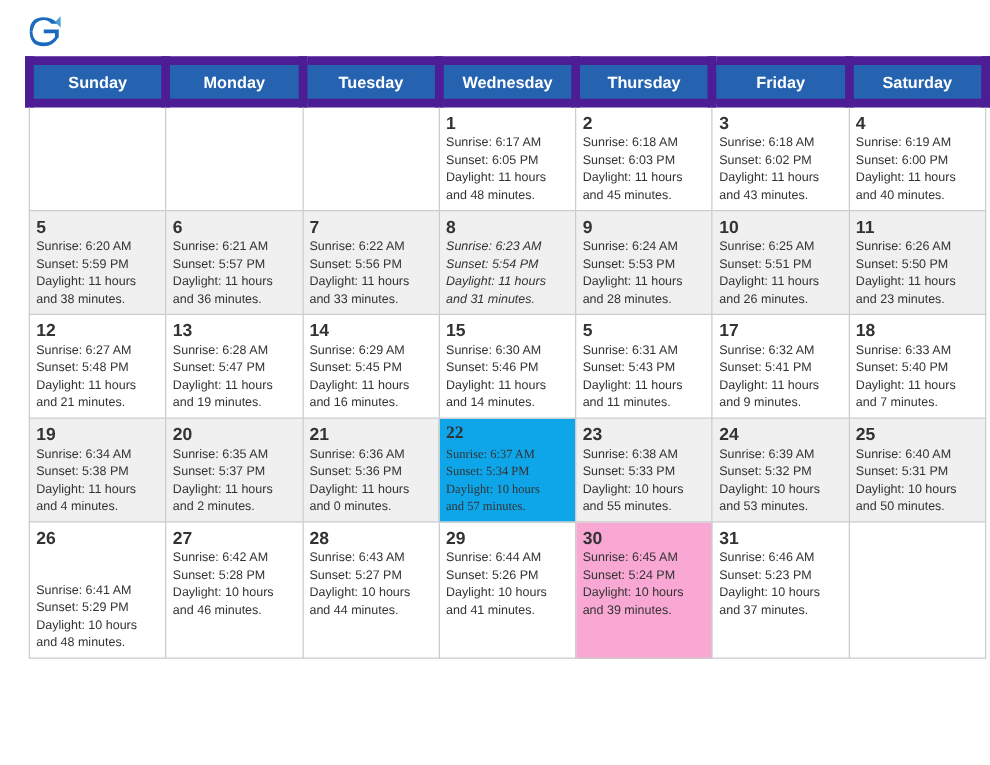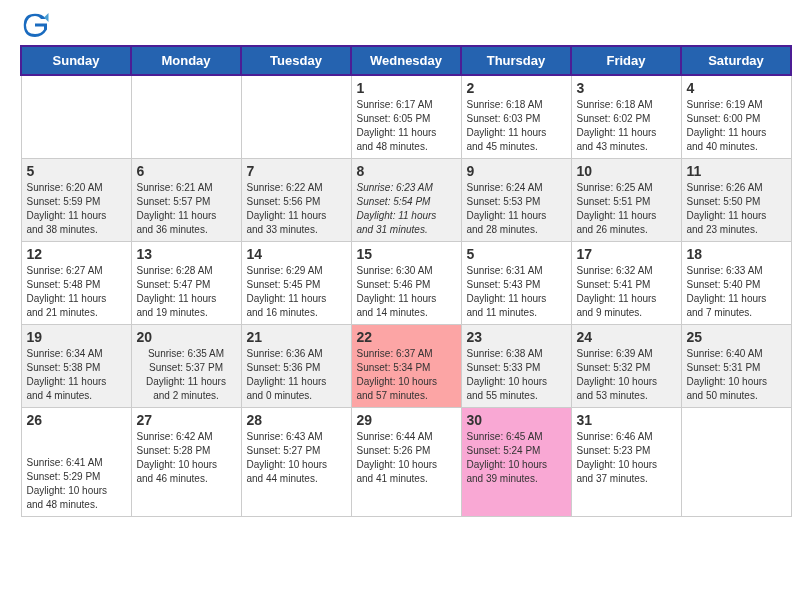--- a/index.html
+++ b/index.html
@@ -13,21 +13,21 @@
     .logo-blue { font-size: 18px; font-weight: bold; color: #1a6bbf; }
     .logo-icon { width: 30px; height: 30px; margin-right: 2px; }
     
     .title-section { text-align: right; }
     .month-title { font-size: 36px; color: #333; font-weight: normal; }
     .location { font-size: 16px; color: #555; }
     
     .calendar { width: 100%; border-collapse: collapse; margin: 0 10px; }
     .calendar-wrapper { padding: 0 10px 10px 10px; }
     
-    .day-header { background: #2563b0; color: white; text-align: center; padding: 6px 4px; font-size: 13px; font-weight: bold; border: 2px solid #4c1d95; }
+    .day-header { background: #2563b0; color: white; text-align: center; padding: 6px 4px; font-size: 13px; font-weight: bold; border: 7px solid #4c1d95; }
     
     .calendar td { border: 1px solid #ccc; vertical-align: top; padding: 4px 5px; width: calc(100%/7); height: 80px; }
     
     .day-num { font-size: 14px; font-weight: bold; color: #333; margin-bottom: 2px; }
     .day-info { font-size: 10px; color: #333; line-height: 1.4; }
     
     tr:nth-child(2) td { background: #fff; }
     tr:nth-child(3) td { background: #f0f0f0; }
     tr:nth-child(4) td { background: #fff; }
     tr:nth-child(5) td { background: #f0f0f0; }
@@ -207,33 +207,33 @@
         <tr>
           <td style="background: rgb(240, 240, 240);">
             <div class="day-num">19</div>
             <div class="day-info" style="white-space: pre-line;">Sunrise: 6:34 AM
 Sunset: 5:38 PM
 Daylight: 11 hours
 and 4 minutes.</div>
           </td>
           <td style="background: rgb(240, 240, 240);">
             <div class="day-num">20</div>
-            <div class="day-info" style="white-space: pre-line; text-align: center;">Sunrise: 6:35 AM
+            <div class="day-info" style="white-space: pre-line;">Sunrise: 6:35 AM
 Sunset: 5:37 PM
 Daylight: 11 hours
 and 2 minutes.</div>
           </td>
           <td style="background: rgb(240, 240, 240);">
             <div class="day-num">21</div>
             <div class="day-info" style="white-space: pre-line;">Sunrise: 6:36 AM
 Sunset: 5:36 PM
 Daylight: 11 hours
 and 0 minutes.</div>
           </td>
-          <td style="background: #fca5a5;">
+          <td style="background: #0ea5e9; font-family: Liberation Serif, serif;">
             <div class="day-num">22</div>
             <div class="day-info" style="white-space: pre-line;">Sunrise: 6:37 AM
 Sunset: 5:34 PM
 Daylight: 10 hours
 and 57 minutes.</div>
           </td>
           <td style="background: rgb(240, 240, 240);">
             <div class="day-num">23</div>
             <div class="day-info" style="white-space: pre-line;">Sunrise: 6:38 AM
 Sunset: 5:33 PM

